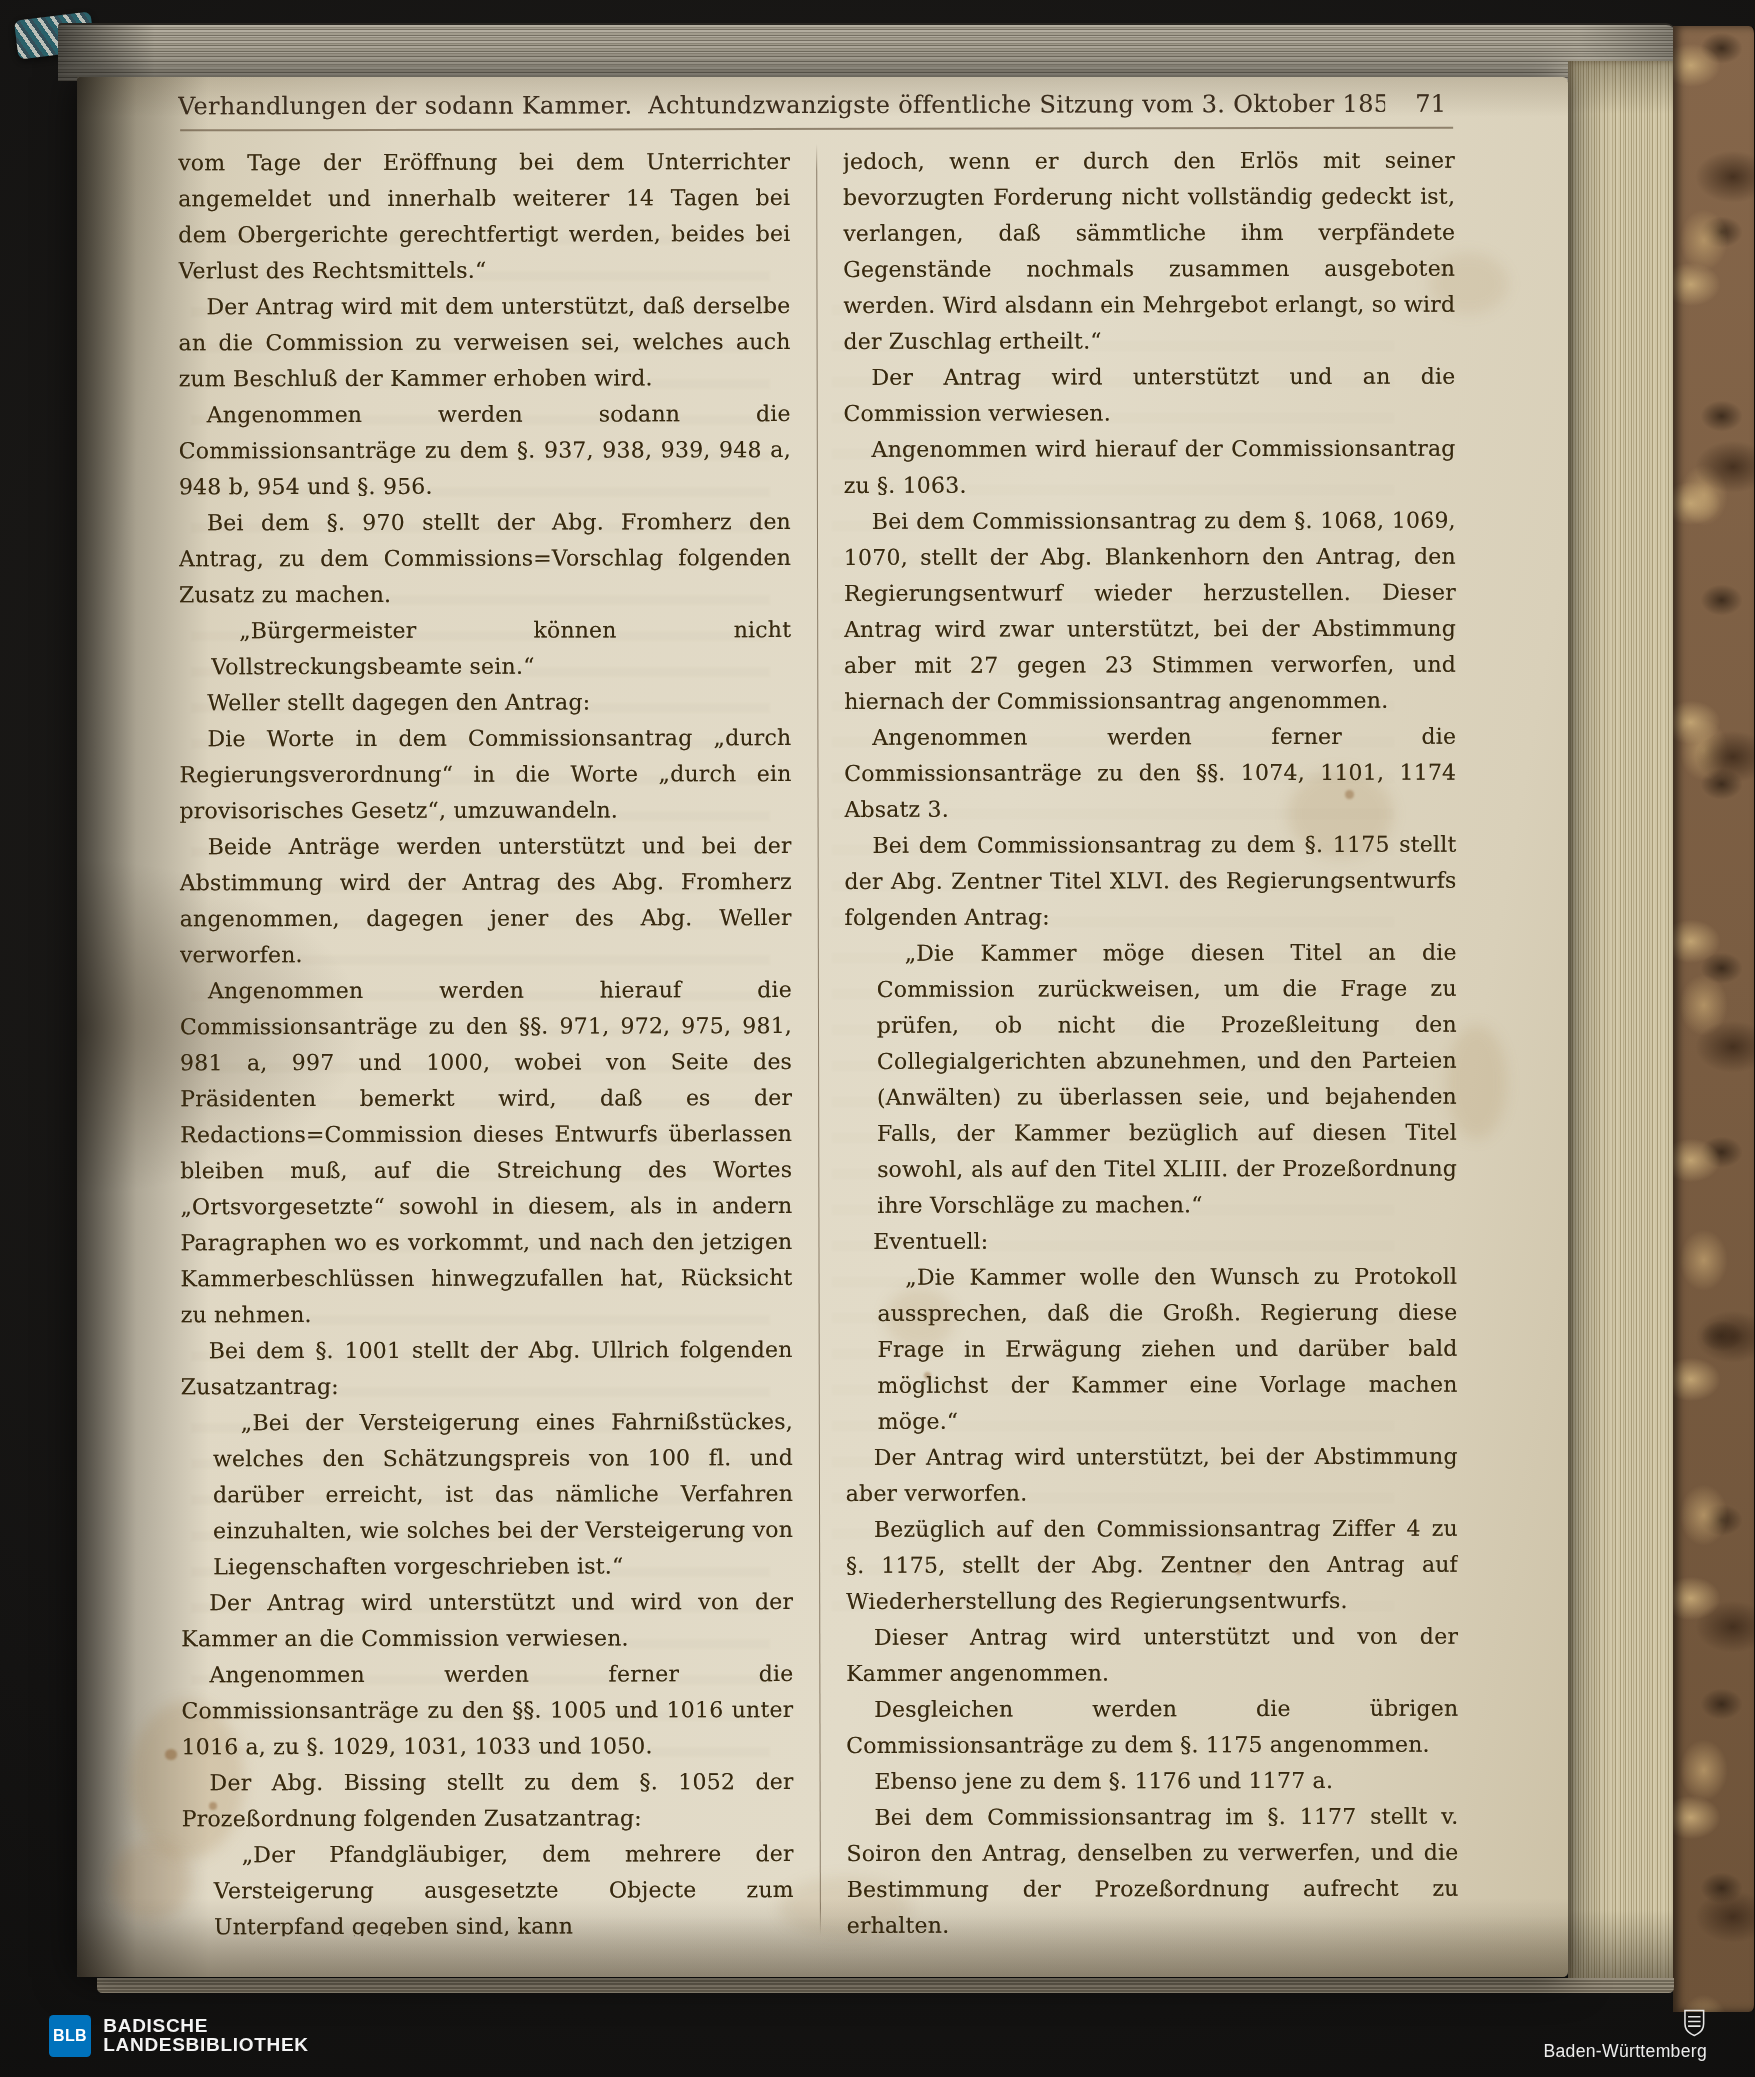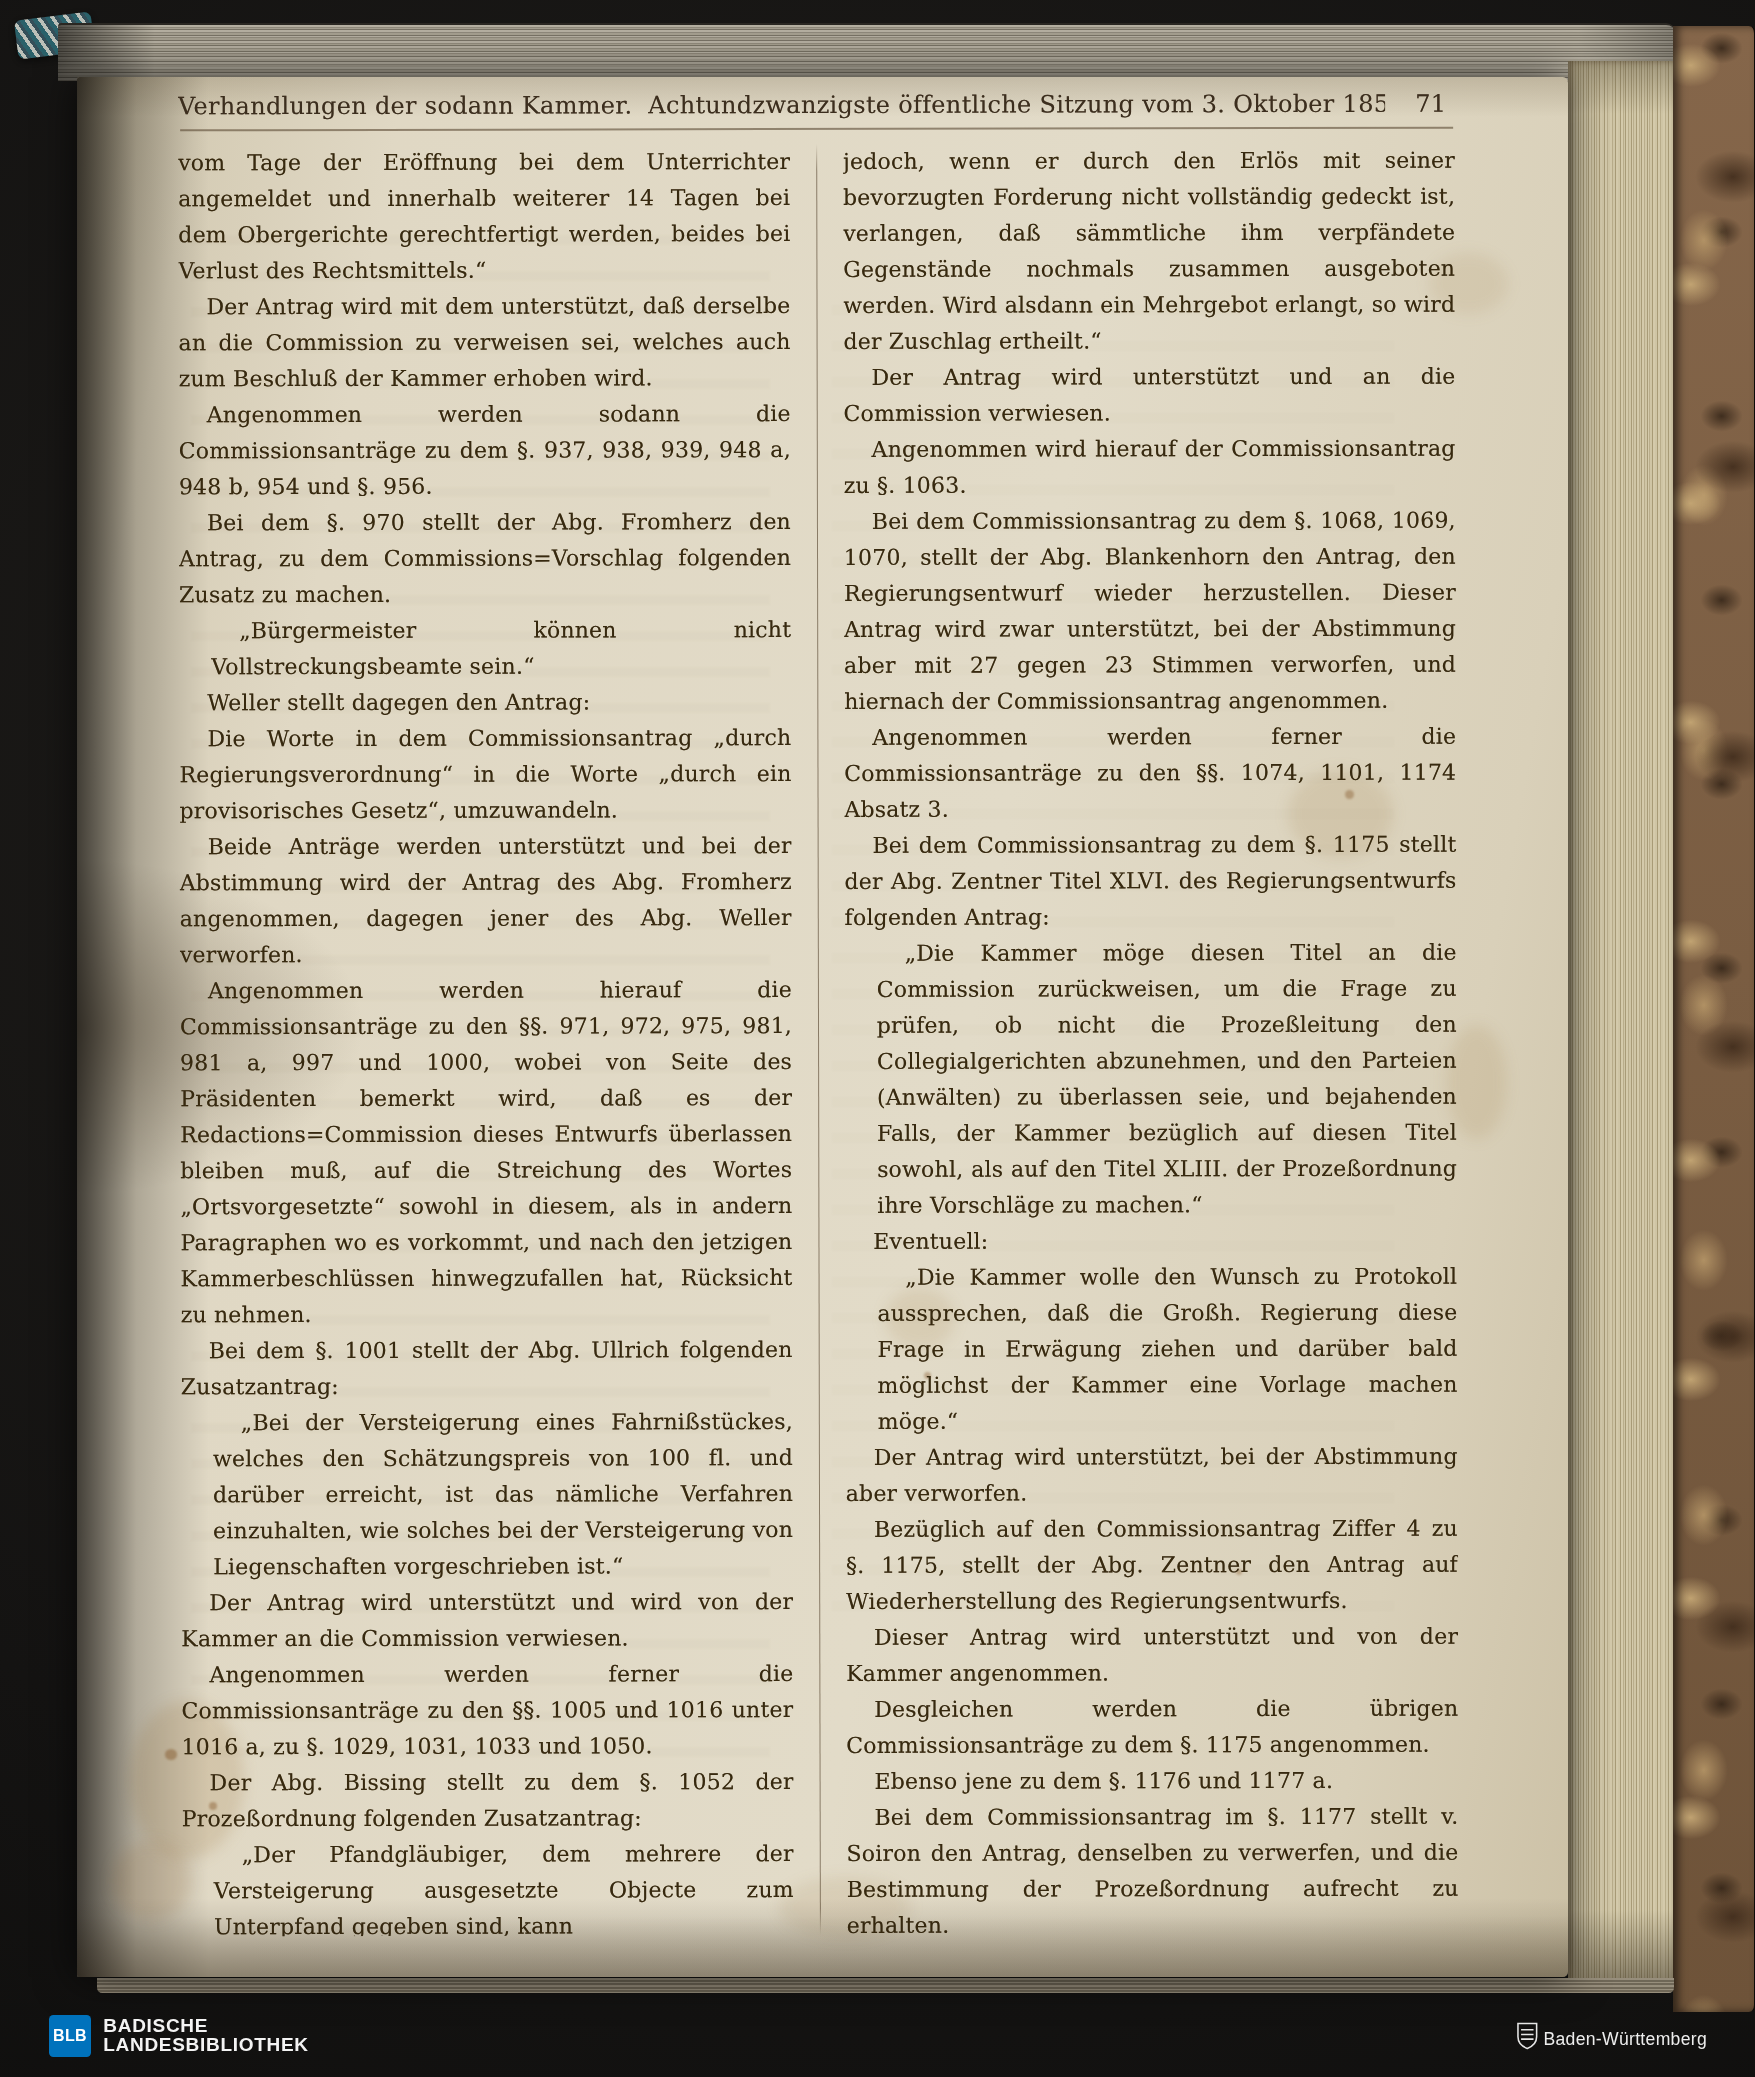--- a/index.html
+++ b/index.html
@@ -126,21 +126,21 @@
     padding:4px 49px;box-sizing:border-box;
     font-family:"Liberation Sans", sans-serif;
   }
   .blb{display:flex;align-items:center;gap:12.3px;}
   .blb-logo{
     width:42px;height:42px;border-radius:4.4px;background:#0072bc;
     color:#fff;font-weight:bold;font-size:16px;letter-spacing:0.4px;
     display:flex;align-items:center;justify-content:center;
   }
   .blb-name{color:#f3f3f3;font-weight:bold;font-size:19px;line-height:18.4px;letter-spacing:0.7px;}
-  .bw{display:flex;align-items:flex-end;gap:4.4px;color:#ededed;justify-content:flex-end;}
+  .bw{display:flex;flex-direction:column;align-items:flex-end;gap:4.4px;color:#ededed;justify-content:flex-end;}
   .bw-text{font-size:17.6px;letter-spacing:0.3px;}
 </style>
 </head>
 <body>
 
 <div class="stage">
 
   <div class="headband"></div>
   <div class="top-edges"></div>
   <div class="fore-edge"></div>

